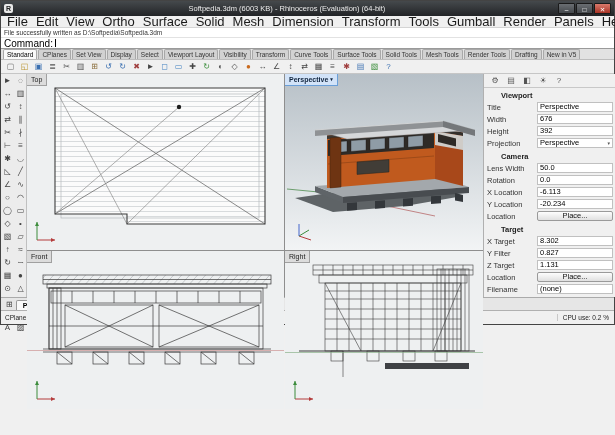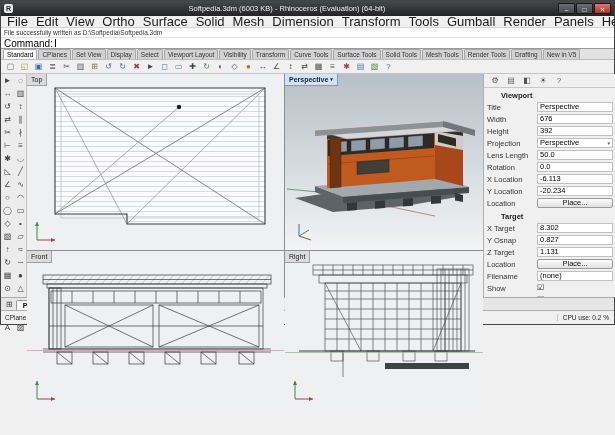--- a/index.html
+++ b/index.html
@@ -421,22 +421,23 @@
             <span class="p-value">676</span>
           </div>
           <div class="panel-row">
             <span class="p-label">Height</span>
             <span class="p-value">392</span>
           </div>
           <div class="panel-row">
             <span class="p-label">Projection</span>
             <span class="p-value dd">Perspective</span>
           </div>
-          <div class="panel-row">
-            <span class="p-label">Lens Length</span>
+          <div class="panel-sec">Camera</div>
+          <div class="panel-row">
+            <span class="p-label">Lens Width</span>
             <span class="p-value">50.0</span>
           </div>
           <div class="panel-row">
             <span class="p-label">Rotation</span>
             <span class="p-value">0.0</span>
           </div>
           <div class="panel-row">
             <span class="p-label">X Location</span>
             <span class="p-value">-6.113</span>
           </div>
@@ -447,21 +448,21 @@
           <div class="panel-row">
             <span class="p-label">Location</span>
             <span class="p-btn">Place...</span>
           </div>
           <div class="panel-sec">Target</div>
           <div class="panel-row">
             <span class="p-label">X Target</span>
             <span class="p-value">8.302</span>
           </div>
           <div class="panel-row">
-            <span class="p-label">Y Osnap</span>
+            <span class="p-label">Y Filter</span>
             <span class="p-value">0.827</span>
           </div>
           <div class="panel-row">
             <span class="p-label">Z Target</span>
             <span class="p-value">1.131</span>
           </div>
           <div class="panel-row">
             <span class="p-label">Location</span>
             <span class="p-btn">Place...</span>
           </div>

